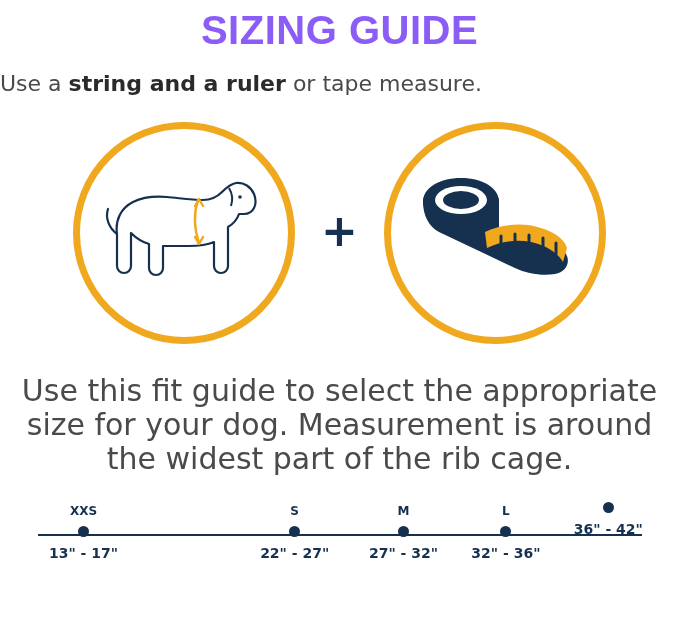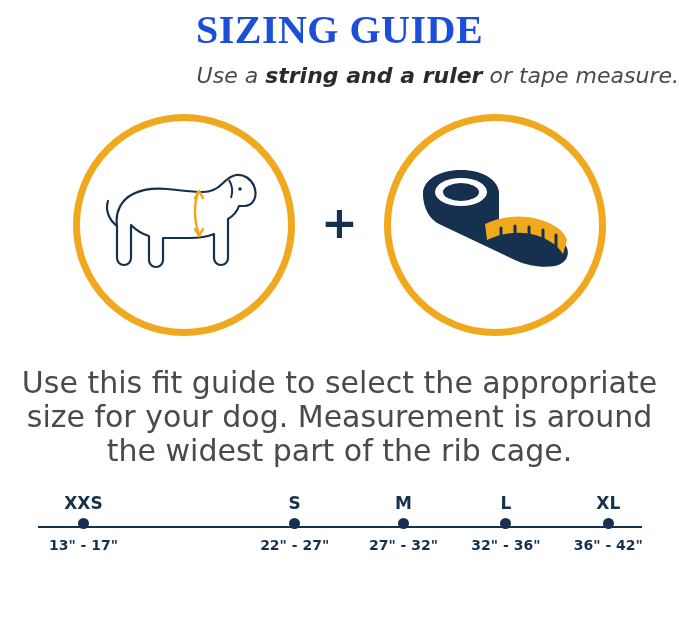--- a/index.html
+++ b/index.html
@@ -17,37 +17,36 @@
   .page {
     position: relative;
     width: 679px;
     height: 630px;
     box-sizing: border-box;
   }
 
   
   .title {
     text-align: center;
-    font-family: Liberation Serif, serif;
+    font-family: Liberation Sans, sans-serif;
     font-weight: bold;
     font-size: 40px;
     letter-spacing: 0.5px;
-    color: #1d4ed8;
+    color: #8b5cf6;
     margin: 6px 0 0 0;
     line-height: 48px;
   }
 
   
   .subtitle {
-    text-align: right;
+    text-align: left;
     font-size: 22px;
     color: #4a4a4a;
-    margin-top: 8px;
+    margin-top: 16px;
     line-height: 28px;
-    font-style: italic;
   }
   .subtitle .strong {
     font-weight: bold;
     color: #2b2b2b;
   }
 
   
   .icon-row {
     display: flex;
     align-items: center;
@@ -100,21 +99,21 @@
     background: #16304f;
   }
   .scale-stop {
     position: absolute;
     top: 0;
     transform: translateX(-50%);
     text-align: center;
     width: 110px;
   }
   .stop-label {
-    font-size: 17px;
+    font-size: 12px;
     font-weight: bold;
     color: #16304f;
     line-height: 18px;
     margin-bottom: 6px;
   }
   .stop-dot {
     width: 11px;
     height: 11px;
     border-radius: 50%;
     background: #16304f;
@@ -223,19 +222,18 @@
       <div class="stop-range">27" - 32"</div>
     </div>
 
     <div class="scale-stop" style="left:76%">
       <div class="stop-label">L</div>
       <div class="stop-dot"></div>
       <div class="stop-range">32" - 36"</div>
     </div>
 
     <div class="scale-stop" style="left:92%">
-      <div class="stop-label">XL</div>
       <div class="stop-dot"></div>
       <div class="stop-range">36" - 42"</div>
     </div>
   </div>
 
 </div>
 
 </body></html>

